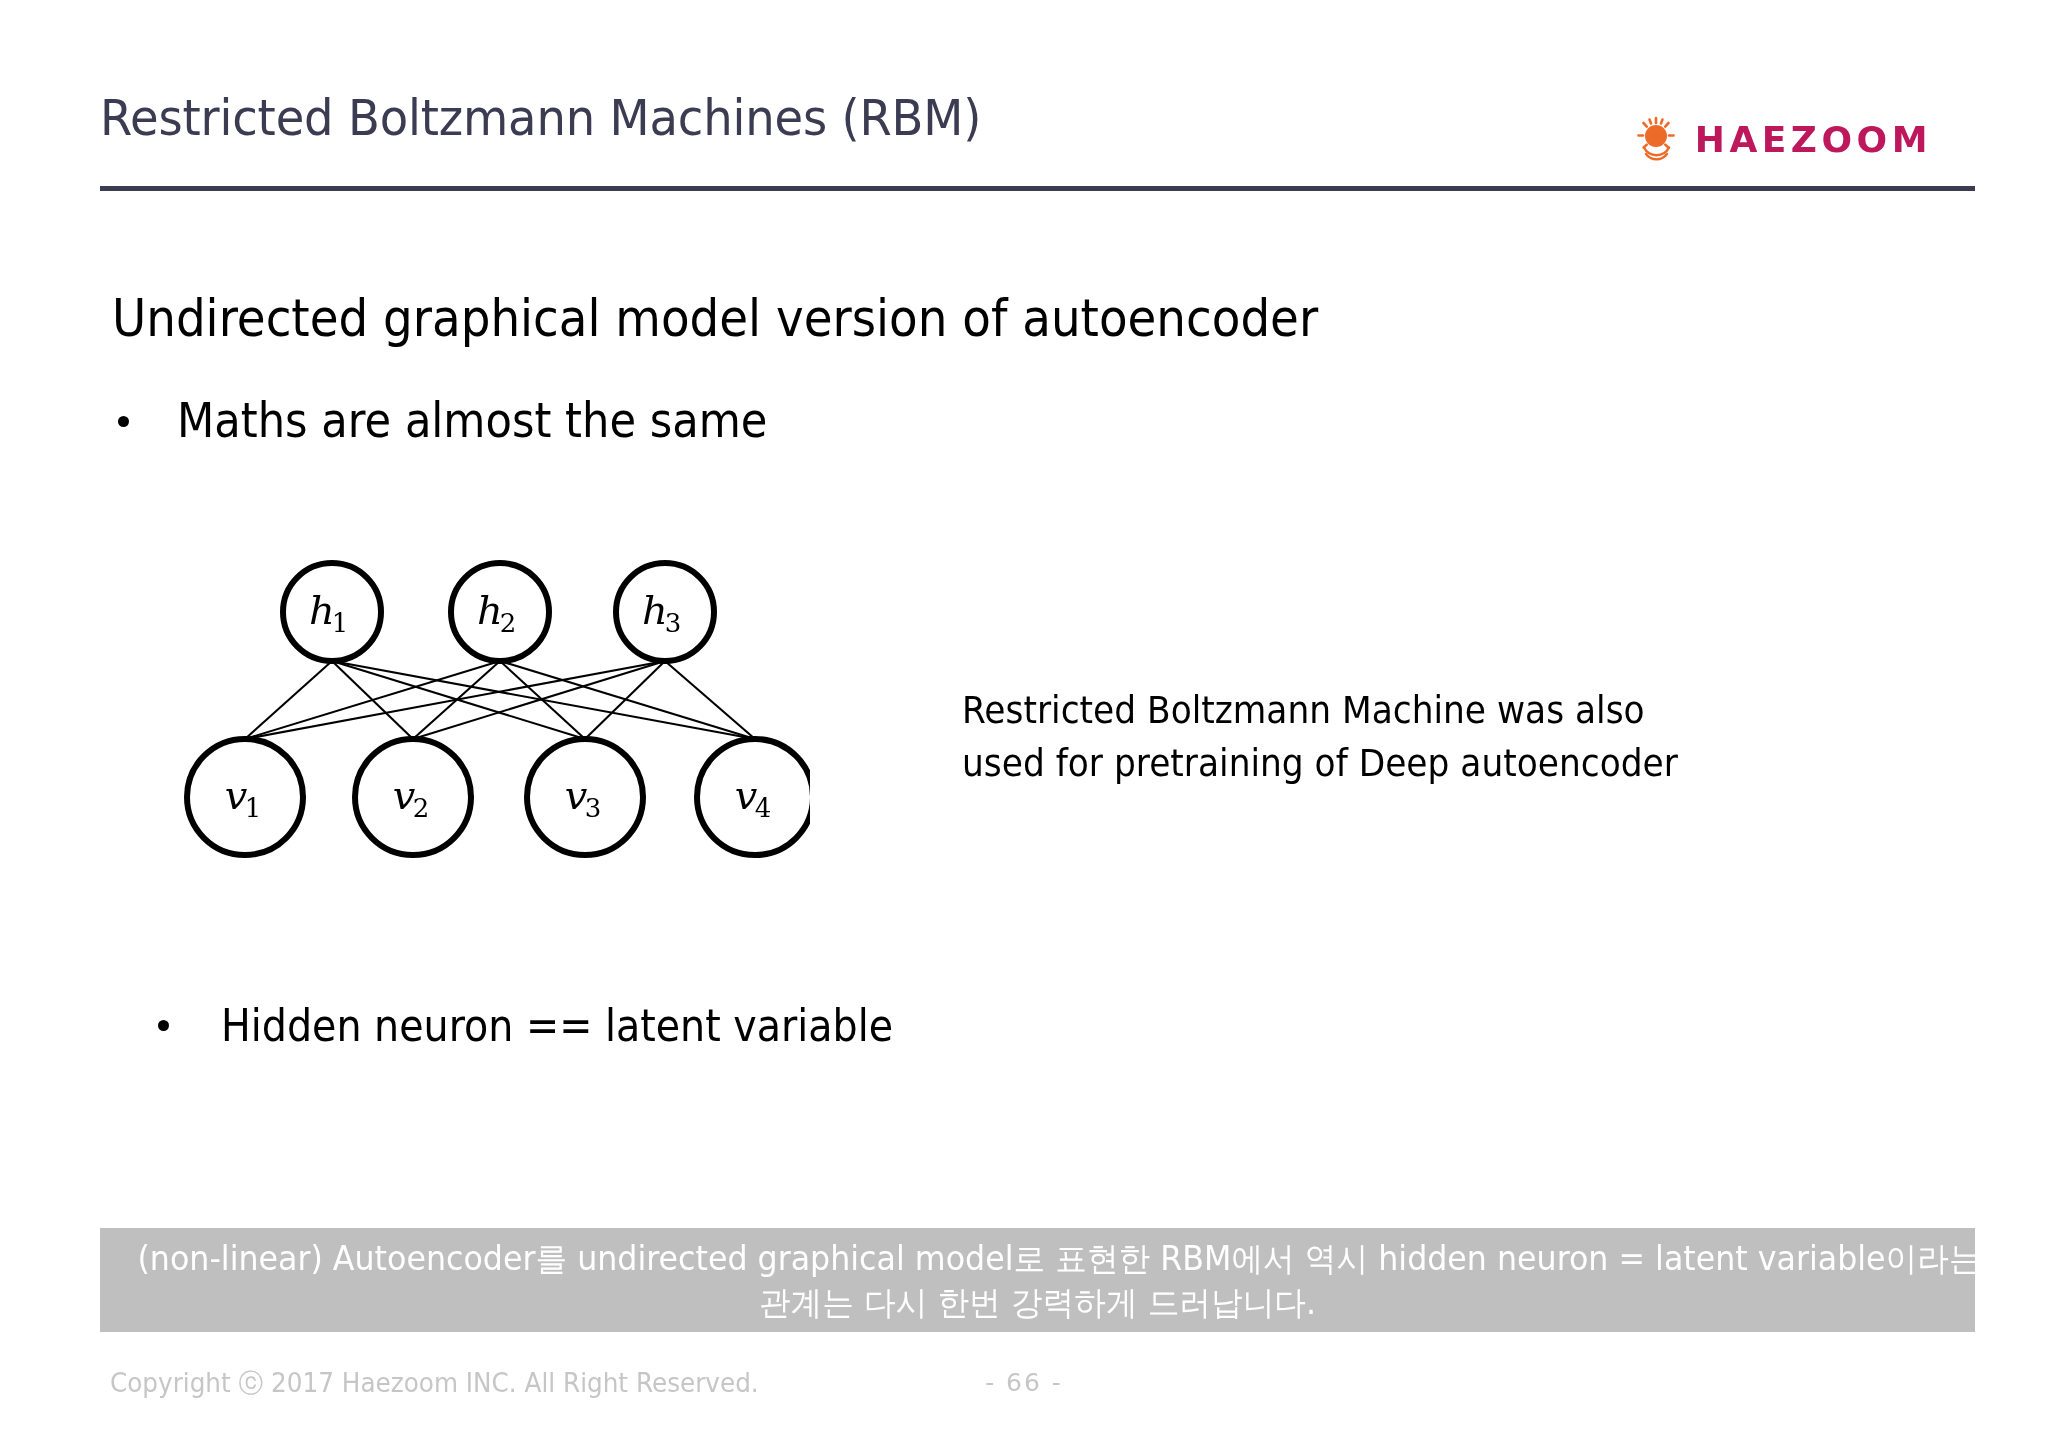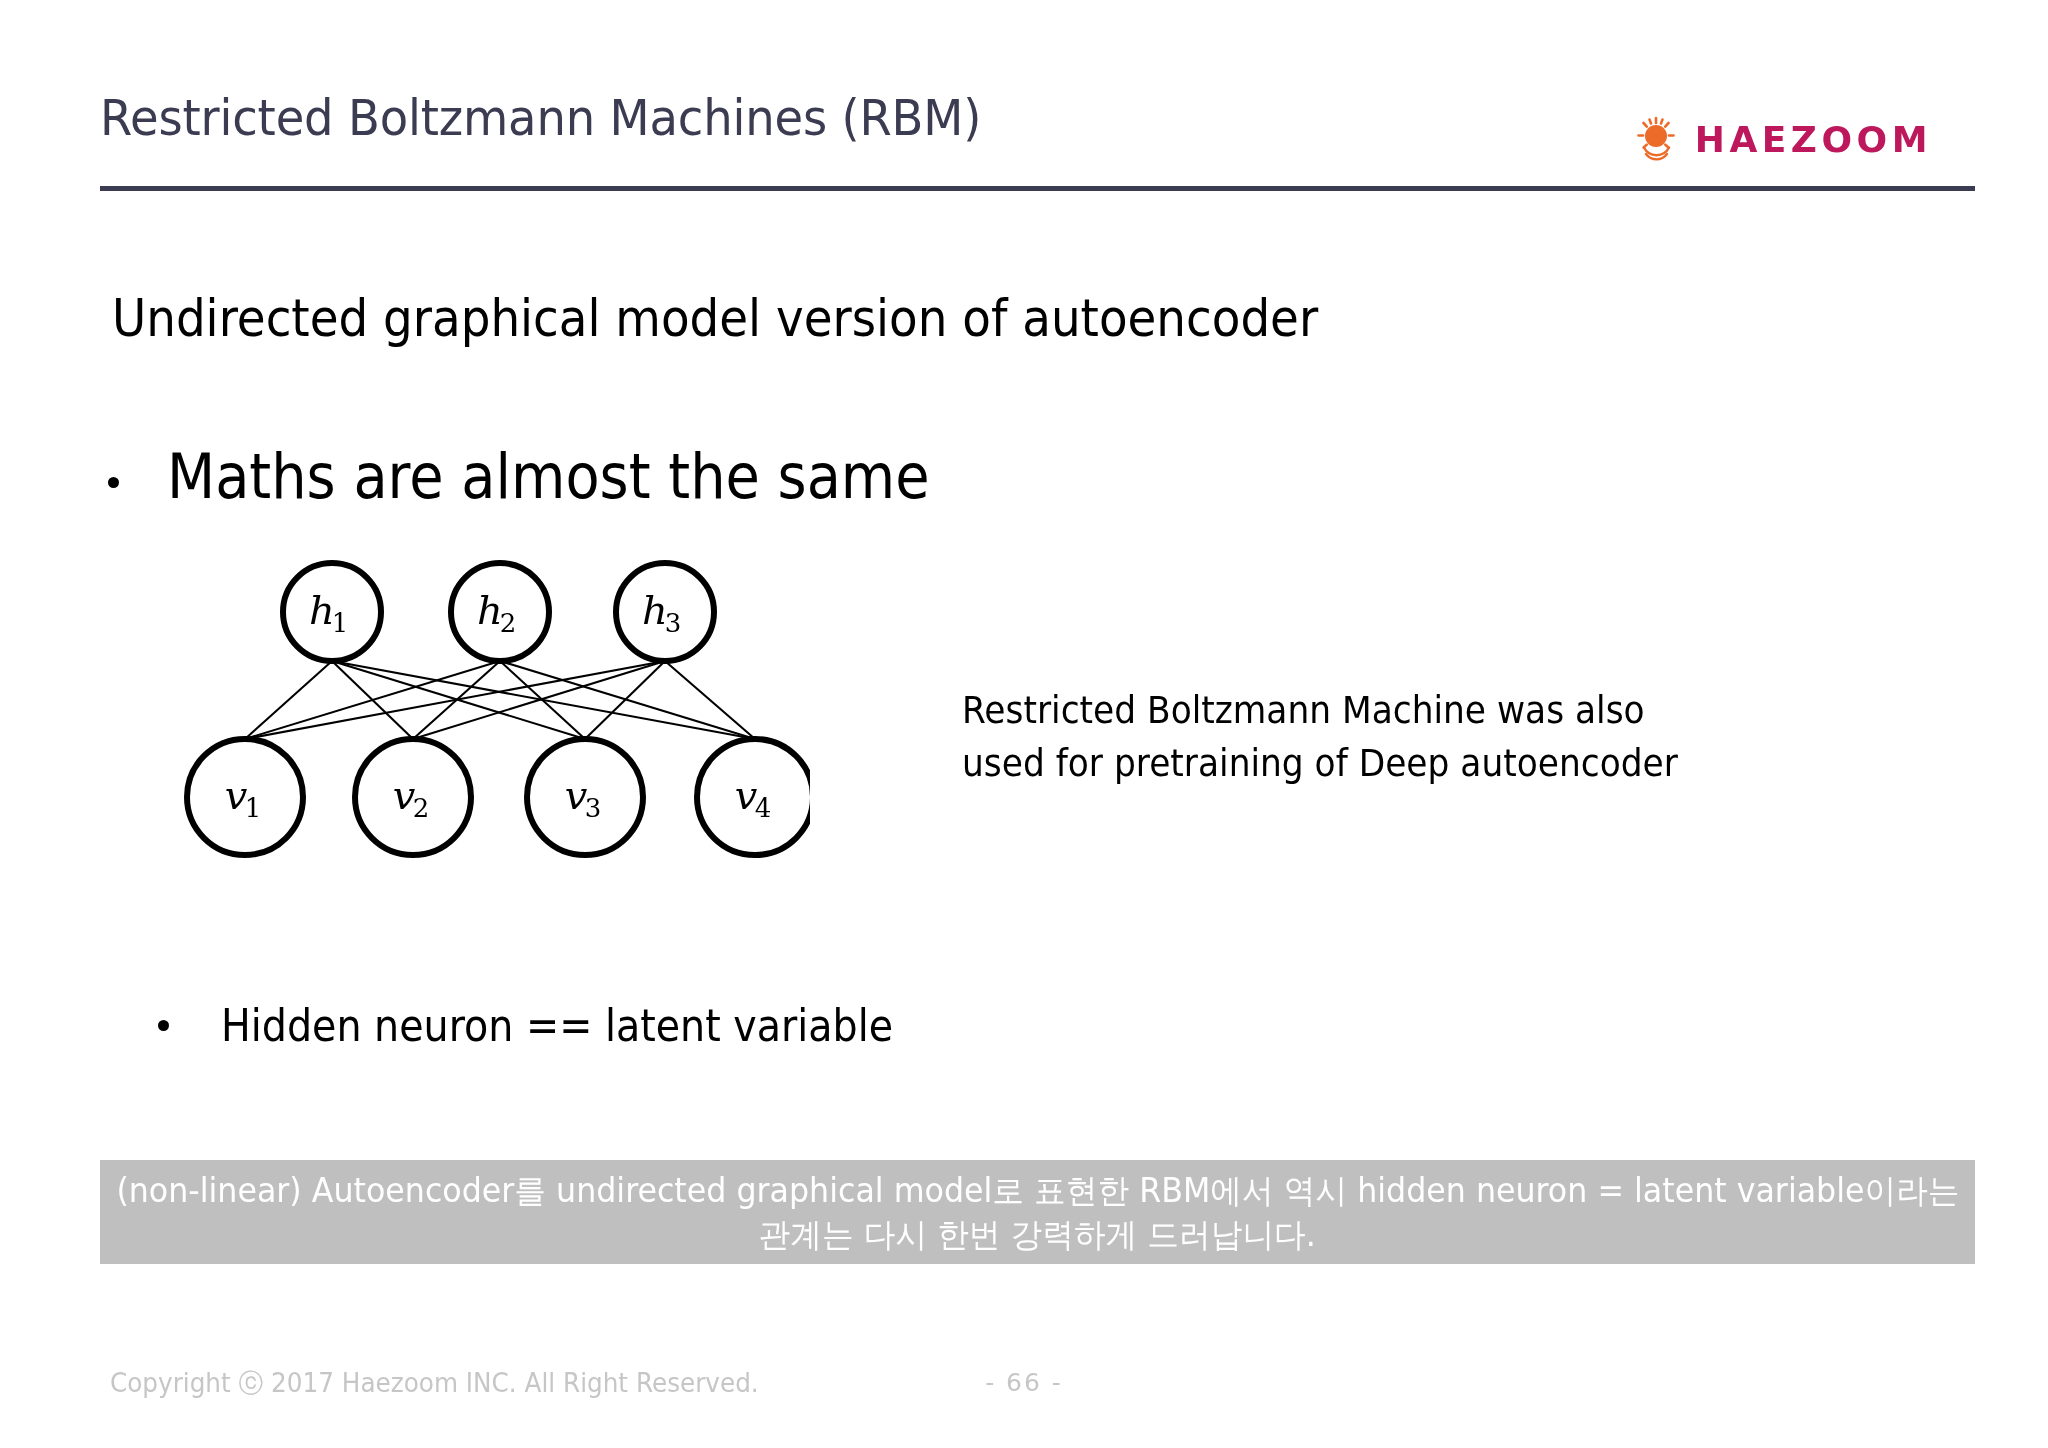--- a/index.html
+++ b/index.html
@@ -100,24 +100,23 @@
     position: relative;
     top: -10px;
   }
   .bullet-text {
     display: inline-block;
     transform: scaleX(0.9);
     transform-origin: left center;
   }
 
   #bullet-maths {
-    left: 108px;
+    left: 118px;
     top: 392px;
-    font-size: 62px;
-    margin-top: 48px;
+    font-size: 48px;
   }
   #bullet-maths .bullet-text { margin-left: 48px; }
 
   #bullet-hidden {
     left: 158px;
     top: 1000px;
     font-size: 44px;
   }
   #bullet-hidden .bullet-text { margin-left: 52px; }
 
@@ -143,27 +142,26 @@
     white-space: nowrap;
     transform: scaleX(0.93);
     transform-origin: left top;
   }
   #side-note div { white-space: nowrap; }
 
   
   #caption-band {
     position: absolute;
     left: 100px;
-    top: 1160px;
+    top: 1228px;
     width: 1875px;
     height: 104px;
     background: #bfbfbf;
     display: flex;
     flex-direction: column;
-    align-items: center;
     justify-content: center;
     padding-top: 2px;
   }
   #caption-band .cap-line {
     color: #ffffff;
     font-size: 33px;
     line-height: 1.33;
     font-family: "DejaVu Sans", sans-serif;
     white-space: nowrap;
     text-align: center;

